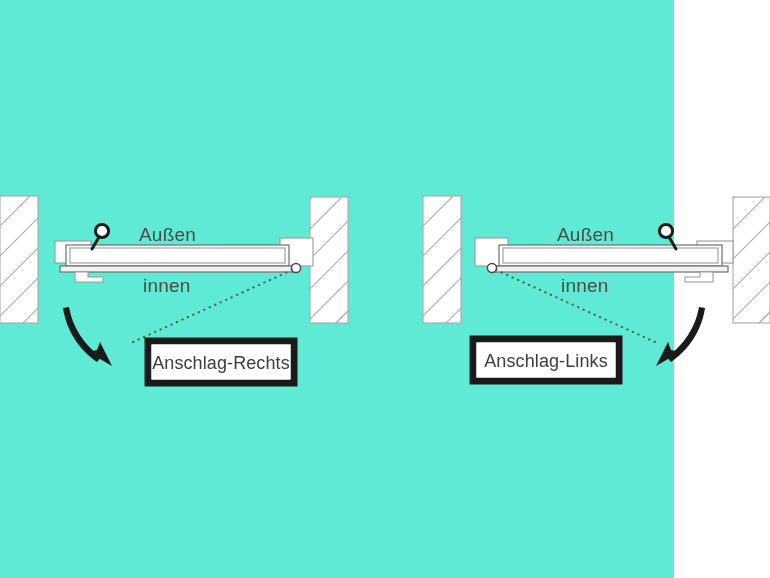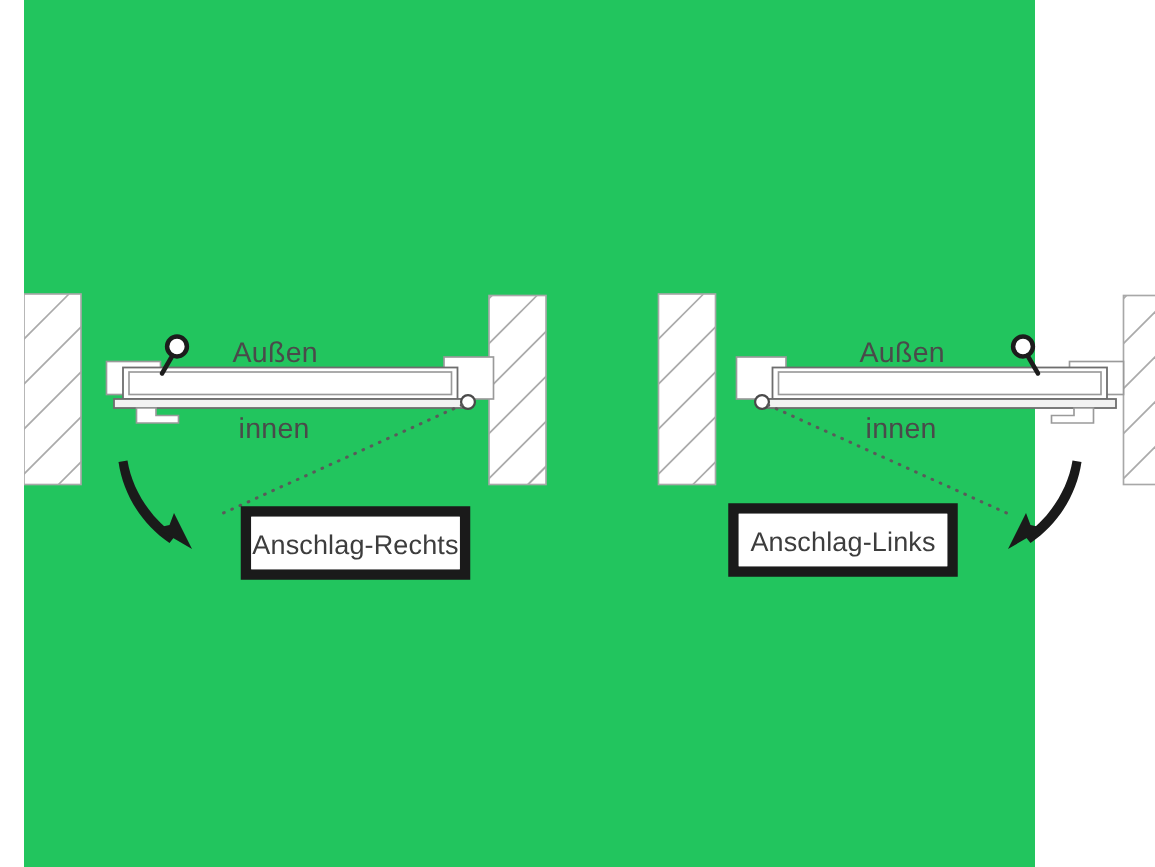--- a/index.html
+++ b/index.html
@@ -10,22 +10,21 @@
   body {
     width: 770px;
     height: 578px;
     font-family: "Liberation Sans", sans-serif;
     overflow: hidden;
   }
   #stage {
     position: relative;
     width: 674px;
     height: 578px;
-    background: #22c55e;
-    margin-left: 16px;
+    background: #5eead4;
   }
   svg.diagram {
     position: absolute;
     left: 0;
     top: 0;
     width: 770px;
     height: 578px;
     display: block;
   }
   .txt-side {

